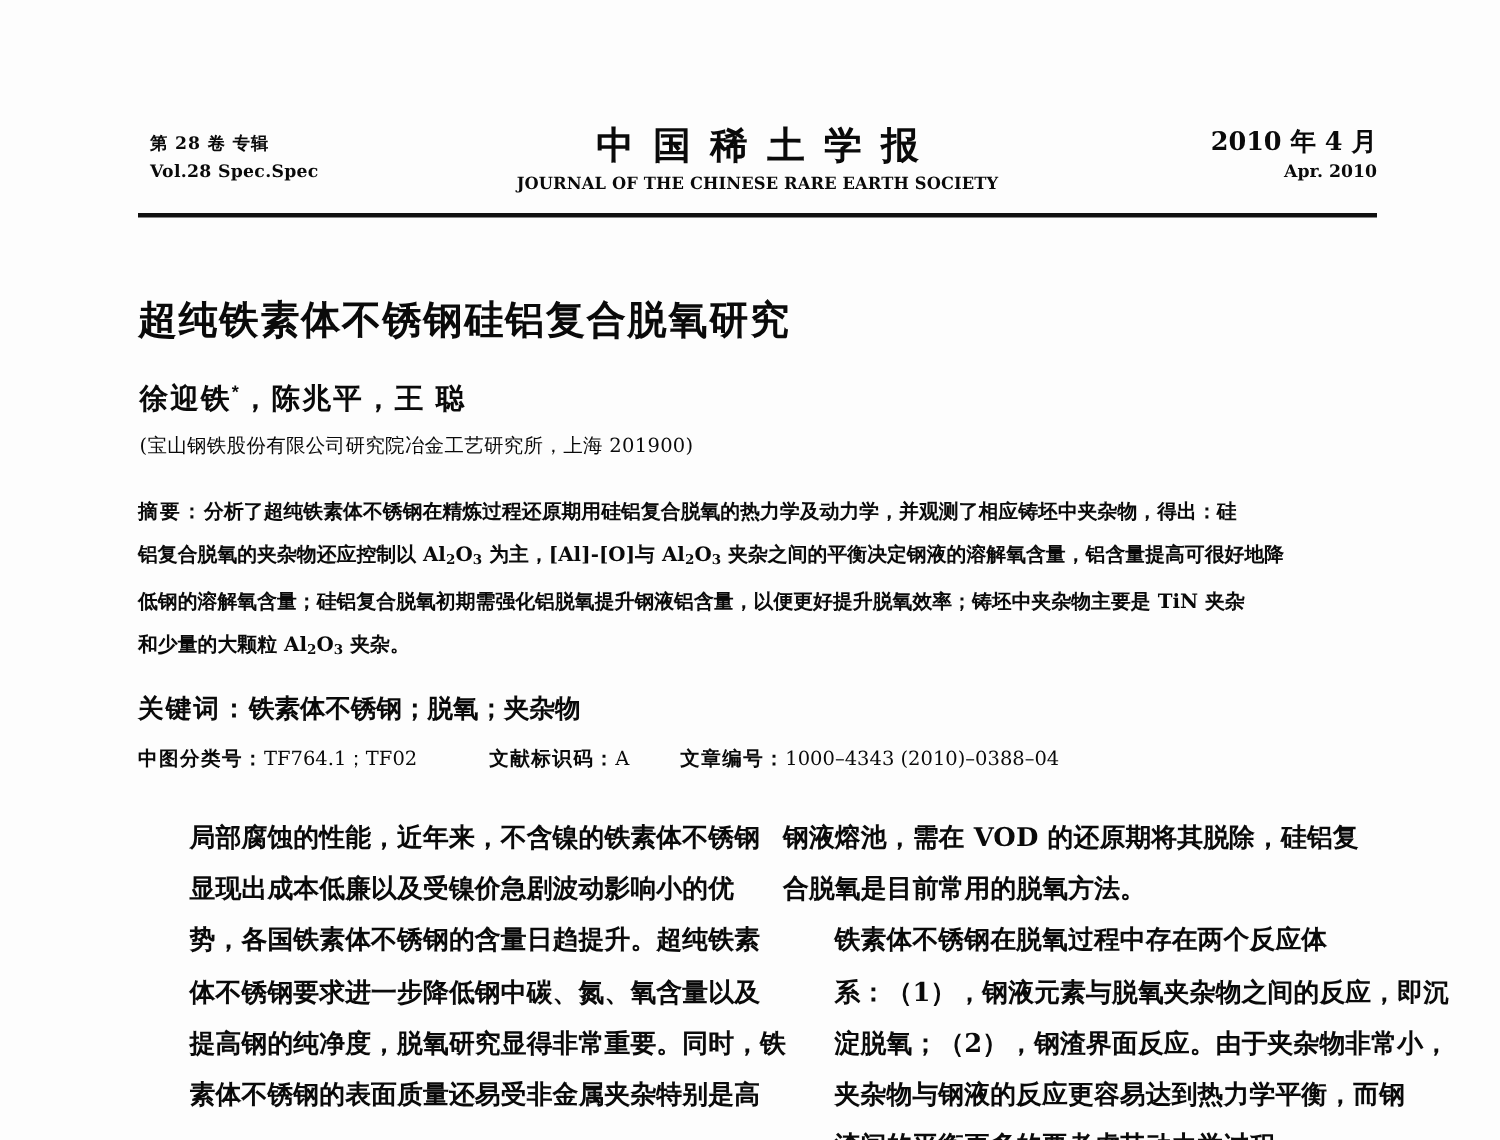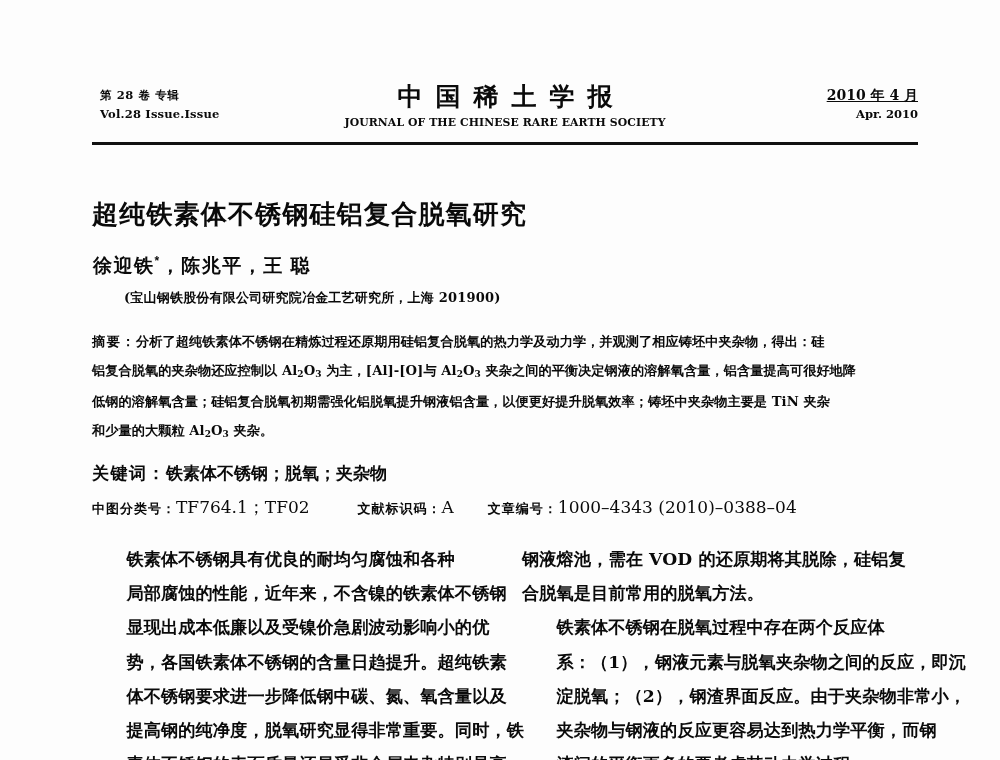--- a/index.html
+++ b/index.html
@@ -81,24 +81,23 @@
   }
   .mh-right {
     position: absolute;
     right: 0px;
     top: 0;
     text-align: right;
   }
   .mh-right .l1 {
     font-family: "DejaVu Serif", "Liberation Serif", serif;
     font-weight: bold;
-    font-size: 14px;
-    line-height: 19px;
-    white-space: nowrap;
-    text-decoration: underline;
+    font-size: 17px;
+    line-height: 19px;
+    white-space: nowrap;
   }
   .mh-right .l2 {
     font-family: "DejaVu Serif", "Liberation Serif", serif;
     font-weight: bold;
     font-size: 11.5px;
     line-height: 19px;
     white-space: nowrap;
   }
   .mh-rule {
     position: absolute;
@@ -134,26 +133,25 @@
   }
   .authors sup {
     font-size: 12px;
     vertical-align: super;
   }
   .affil {
     position: absolute;
     left: 93px;
     top: 288px;
     font-family: "DejaVu Serif", "Liberation Serif", serif;
-    font-weight: bold;
+    font-weight: normal;
     font-size: 13px;
     letter-spacing: 0.2px;
     line-height: 20px;
     white-space: nowrap;
-    margin-left: 31px;
   }
 
   
   .abstract {
     position: absolute;
     left: 92px;
     top: 328px;
     width: 830px;
   }
   .abstract .ln {
@@ -181,21 +179,21 @@
     position: absolute;
     left: 92px;
     top: 496px;
     width: 830px;
     font-family: "DejaVu Serif", "Liberation Serif", serif;
     font-size: 13px;
     line-height: 22px;
     white-space: nowrap;
   }
   .clsrow .b { font-weight: bold; letter-spacing: 1px; }
-  .clsrow .v { font-weight: normal; font-size: 17px; }
+  .clsrow .v { font-weight: normal; font-size: 13px; }
   .clsrow .gap1 { display: inline-block; width: 48px; }
   .clsrow .gap2 { display: inline-block; width: 34px; }
 
   
   .col {
     position: absolute;
     top: 542px;
     width: 390px;
     font-family: "DejaVu Serif", "Liberation Serif", serif;
     font-weight: bold;
@@ -210,21 +208,21 @@
   .col .ln { white-space: nowrap; }
 </style>
 </head>
 <body>
 
 <div class="page">
 
   <div class="masthead">
     <div class="mh-left">
       <div class="l1">第 28 卷   专辑</div>
-      <div class="l2">Vol.28   Issue.Issue</div>
+      <div class="l2">Vol.28   Spec.Spec</div>
     </div>
     <div class="mh-center">
       <div class="cn">中国稀土学报</div>
       <div class="en">JOURNAL OF THE CHINESE RARE EARTH SOCIETY</div>
     </div>
     <div class="mh-right">
       <div class="l1">2010 年 4 月</div>
       <div class="l2">Apr. 2010</div>
     </div>
   </div>
@@ -248,21 +246,20 @@
   <div class="kw">
     <span class="lbl">关键词：</span><span>铁素体不锈钢；脱氧；夹杂物</span>
   </div>
 
   <div class="clsrow">
     <span class="b">中图分类号：</span><span class="v">TF764.1；TF02</span><span class="gap1"></span><span class="b">文献标识码：</span><span class="v">A</span><span class="gap2"></span><span class="b">文章编号：</span><span class="v">1000–4343 (2010)–0388–04</span>
   </div>
 
   <div class="col col-left">
     <p class="indent">
-      <span class="ln" style="display: block;">铁素体不锈钢具有优良的耐均匀腐蚀和各种</span>
         <span class="ln" style="display: block;">局部腐蚀的性能，近年来，不含镍的铁素体不锈钢</span>
         <span class="ln" style="display: block;">显现出成本低廉以及受镍价急剧波动影响小的优</span>
         <span class="ln" style="display: block;">势，各国铁素体不锈钢的含量日趋提升。超纯铁素</span>
         <span class="ln" style="display: block;">体不锈钢要求进一步降低钢中碳、氮、氧含量以及</span>
         <span class="ln" style="display: block;">提高钢的纯净度，脱氧研究显得非常重要。同时，铁</span>
         <span class="ln" style="display: block;">素体不锈钢的表面质量还易受非金属夹杂特别是高</span>
     </p>
   </div>
 
   <div class="col col-right">

